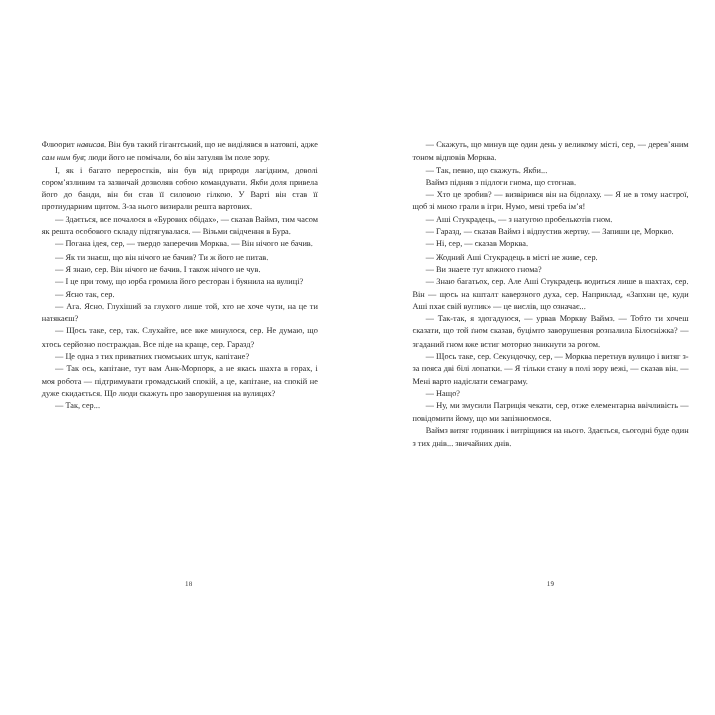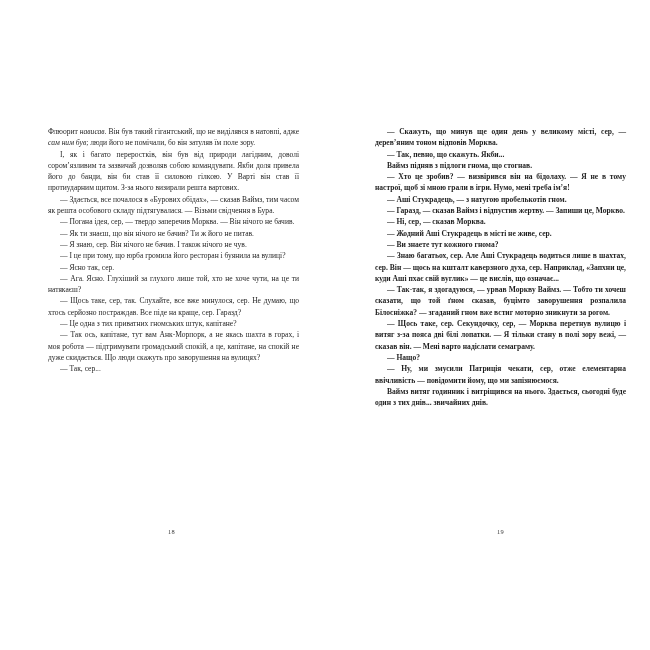--- a/index.html
+++ b/index.html
@@ -39,22 +39,22 @@
     top: 126px;
     width: 251px;
     font-size: 7.55px;
     line-height: 11.3px;
     text-align: justify;
     text-justify: inter-word;
     color: #1f1f1f;
     -webkit-font-smoothing: antialiased;
   }
 
-  .page-left .text-column { left: 48px; }
-  .page-right .text-column { left: 50px; font-weight: bold; }
+  .page-left .text-column { left: 38px; }
+  .page-right .text-column { left: 50px; }
 
   .text-column p {
     margin: 0;
     padding: 0;
     text-indent: 12px;
     hyphens: manual;
   }
 
   .text-column p.no-indent {
     text-indent: 0;

